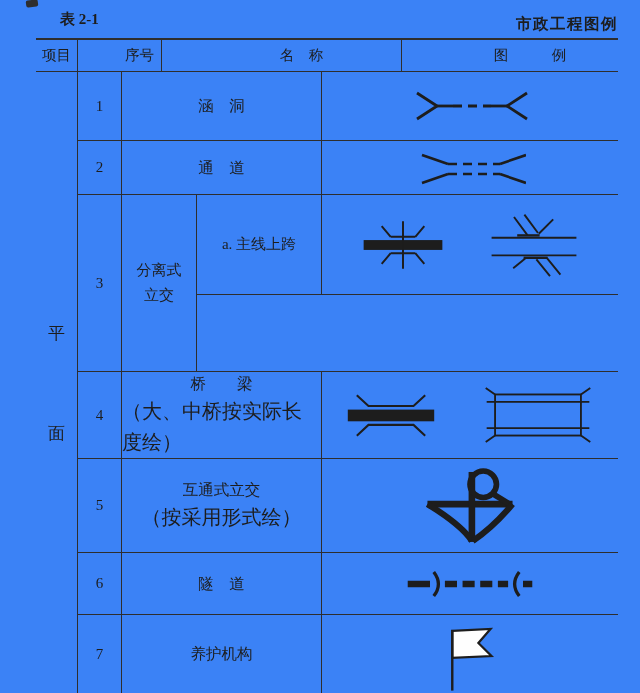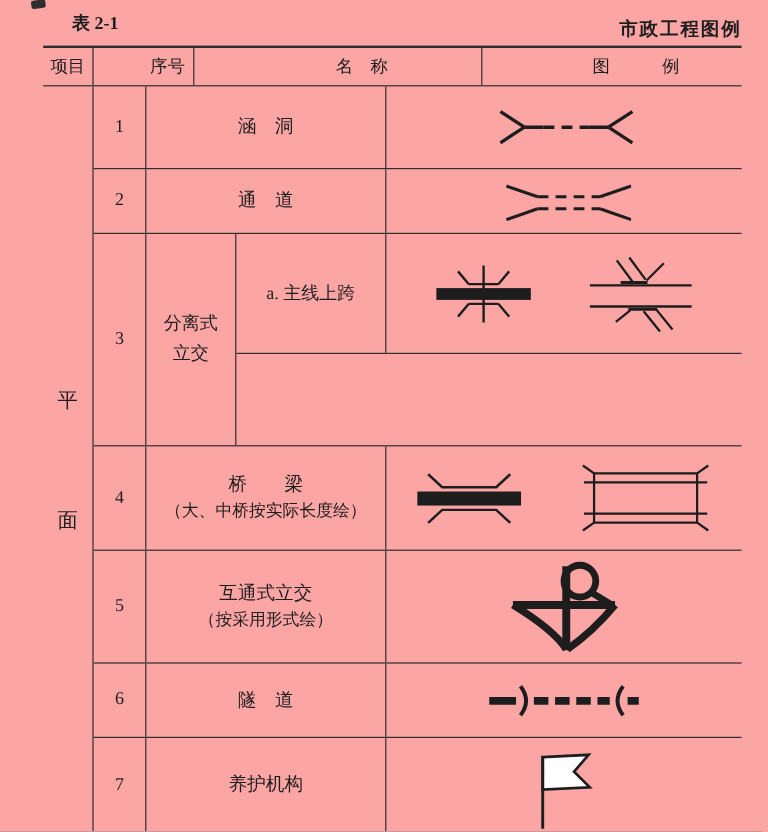--- a/index.html
+++ b/index.html
@@ -1,18 +1,18 @@
 <!DOCTYPE html>
 <html><head>
 <meta charset="utf-8">
 <style>
   * { margin:0; padding:0; box-sizing:border-box; }
   body { background:#888; }
   .page {
-    position:relative; width:640px; height:693px; background:#fca5a5;
+    position:relative; width:640px; height:693px; background:#3b82f6;
     font-family:"Liberation Serif","DejaVu Serif",serif; color:#1d1d1d;
     overflow:hidden; margin:0 auto;
   }
   .smudge { position:absolute; left:26px; top:0; width:12px; height:7px;
     background:#2e2e2e; border-radius:2px; transform:rotate(-8deg); }
   .titlebar { position:absolute; top:6px; left:36px; width:582px; height:30px; }
   .tno { position:absolute; left:24px; top:4px; font-weight:bold; font-size:15px; }
   .tcap { position:absolute; left:0; right:0; top:8px; text-align:right;
     font-weight:bold; font-size:15.5px; letter-spacing:1.5px; }
   .tbl { position:absolute; top:38px; left:36px; width:582px; height:655px;
@@ -25,21 +25,21 @@
   .itemcol { width:42px; border-right:1.6px solid #2e2e2e; position:relative; font-size:17px; }
   .itemcol span { position:absolute; left:0; width:100%; text-align:center; }
   .item-ping { top:250px; } .item-mian { top:350px; }
   .rows { flex:1; display:flex; flex-direction:column; }
   .row { display:flex; border-bottom:1.6px solid #2e2e2e; }
   .rows .row:last-child { border-bottom:none; flex:1; }
   .h-r1 { height:72px; } .h-r2 { height:56px; } .h-r3 { height:184px; }
   .h-r4 { height:90px; } .h-r5 { height:98px; } .h-r6 { height:64px; }
   .seq { font-size:15px; }
   .name { font-size:15.5px; flex-direction:column; line-height:1.55; }
-  .name .l2 { font-size:14px; }
+  .name .l2 { font-size:20px; }
   .r3-sub { width:75px; border-right:1.6px solid #2e2e2e; font-size:15px;
     flex-direction:column; line-height:1.7; }
   .r3-stack { flex:1; display:flex; flex-direction:column; }
   .r3-row { display:flex; }
   .r3-rowa { height:100px; border-bottom:1.6px solid #2e2e2e; }
   .r3-rowb { flex:1; }
   .r3-label { width:125px; border-right:1.6px solid #2e2e2e; font-size:15px; }
   .legend { flex:1; display:flex; align-items:center; justify-content:center; }
   .g46 { gap:46px; } .g40 { gap:40px; }
   .legend-flag { align-items:flex-start; }

